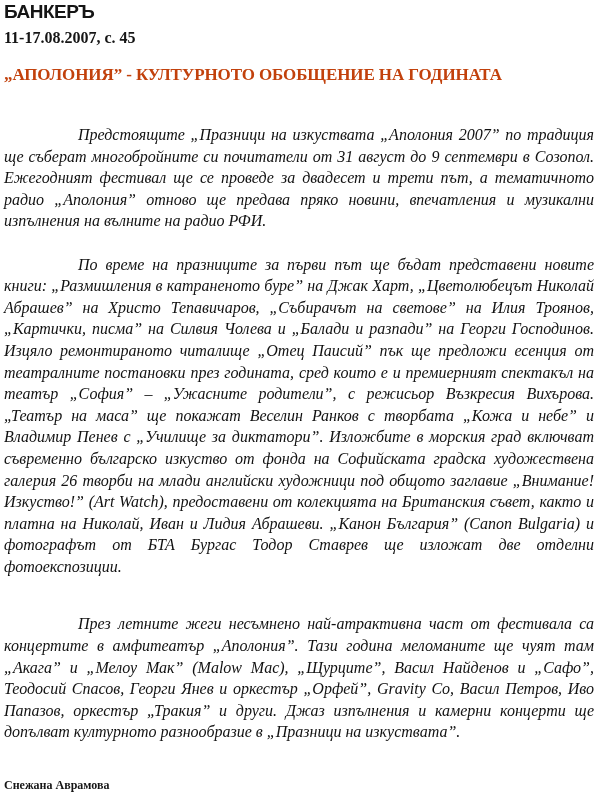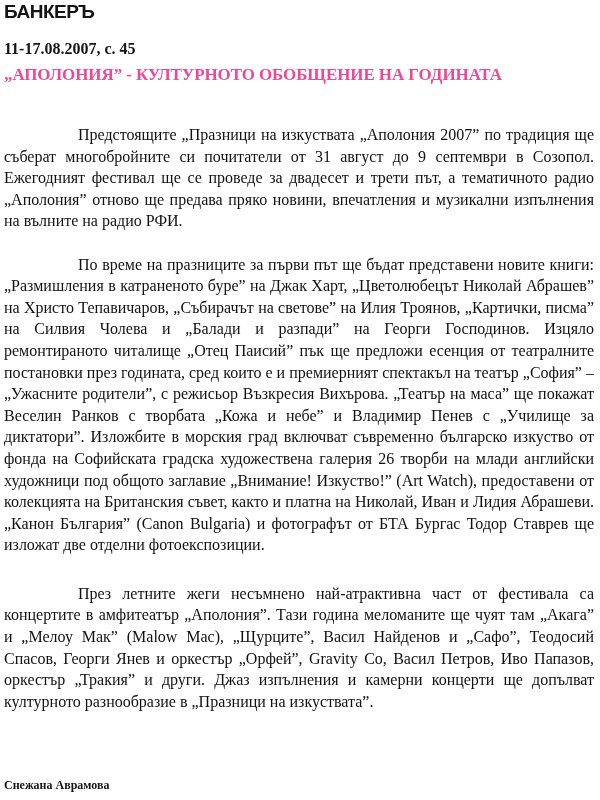--- a/index.html
+++ b/index.html
@@ -29,52 +29,53 @@
     font-family: "Liberation Sans", "DejaVu Sans", sans-serif;
     font-weight: bold;
     font-size: 19px;
     letter-spacing: -0.5px;
     line-height: 22px;
     color: #151515;
   }
   .issue-line {
     position: absolute;
     left: 4px;
-    top: 40px;
+    top: 29px;
     font-weight: bold;
     font-size: 16px;
     line-height: 18px;
     color: #151515;
   }
   .headline {
     position: absolute;
     left: 4px;
     top: 65px;
     font-weight: bold;
     font-size: 17px;
     line-height: 20px;
     letter-spacing: -0.1px;
     white-space: nowrap;
-    color: #ec4899;
+    color: #c2410c;
   }
   .article-body {
     position: absolute;
     left: 4px;
     top: 124px;
     width: 590px;
     font-size: 16px;
     line-height: 21.6px;
     text-align: justify;
   }
   .article-body p {
     margin: 0 0 21.6px 0;
     text-indent: 74px;
+    font-style: italic;
   }
   .article-body p.p2 {
-    margin-bottom: 27px;
+    margin-bottom: 36px;
   }
   .signature {
     position: absolute;
     left: 4px;
     top: 775px;
     font-weight: bold;
     font-size: 12px;
     line-height: 20px;
     color: #151515;
   }

